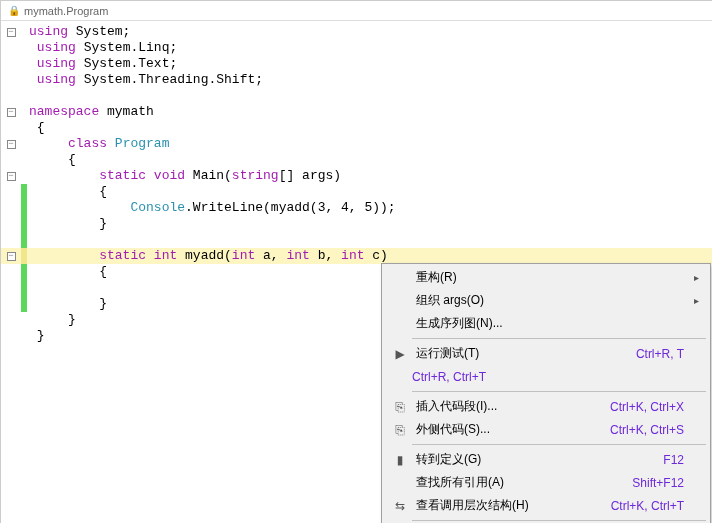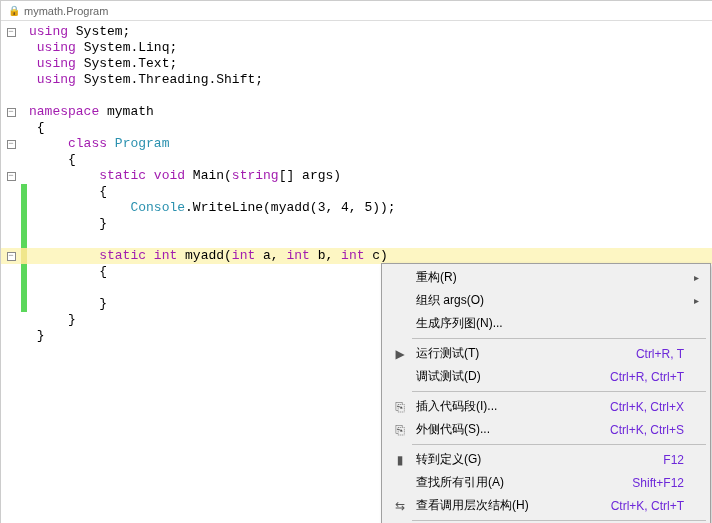--- a/index.html
+++ b/index.html
@@ -287,21 +287,20 @@
   <div class="menu-item">
     <div class="menu-icon-col">
         <span class="mi">▶</span>
       </div>
     <div class="menu-label">运行测试(T)</div>
     <div class="menu-shortcut">Ctrl+R, T</div>
     <div class="menu-arrow"></div>
   </div>
   <div class="menu-item">
     <div class="menu-icon-col"></div>
-    <div class="menu-label">调试测试(D)</div>
     <div class="menu-shortcut">Ctrl+R, Ctrl+T</div>
     <div class="menu-arrow"></div>
   </div>
   <div class="menu-sep"></div>
 
   <div class="menu-item">
     <div class="menu-icon-col">
         <span class="mi">⎘</span>
       </div>
     <div class="menu-label">插入代码段(I)...</div>

